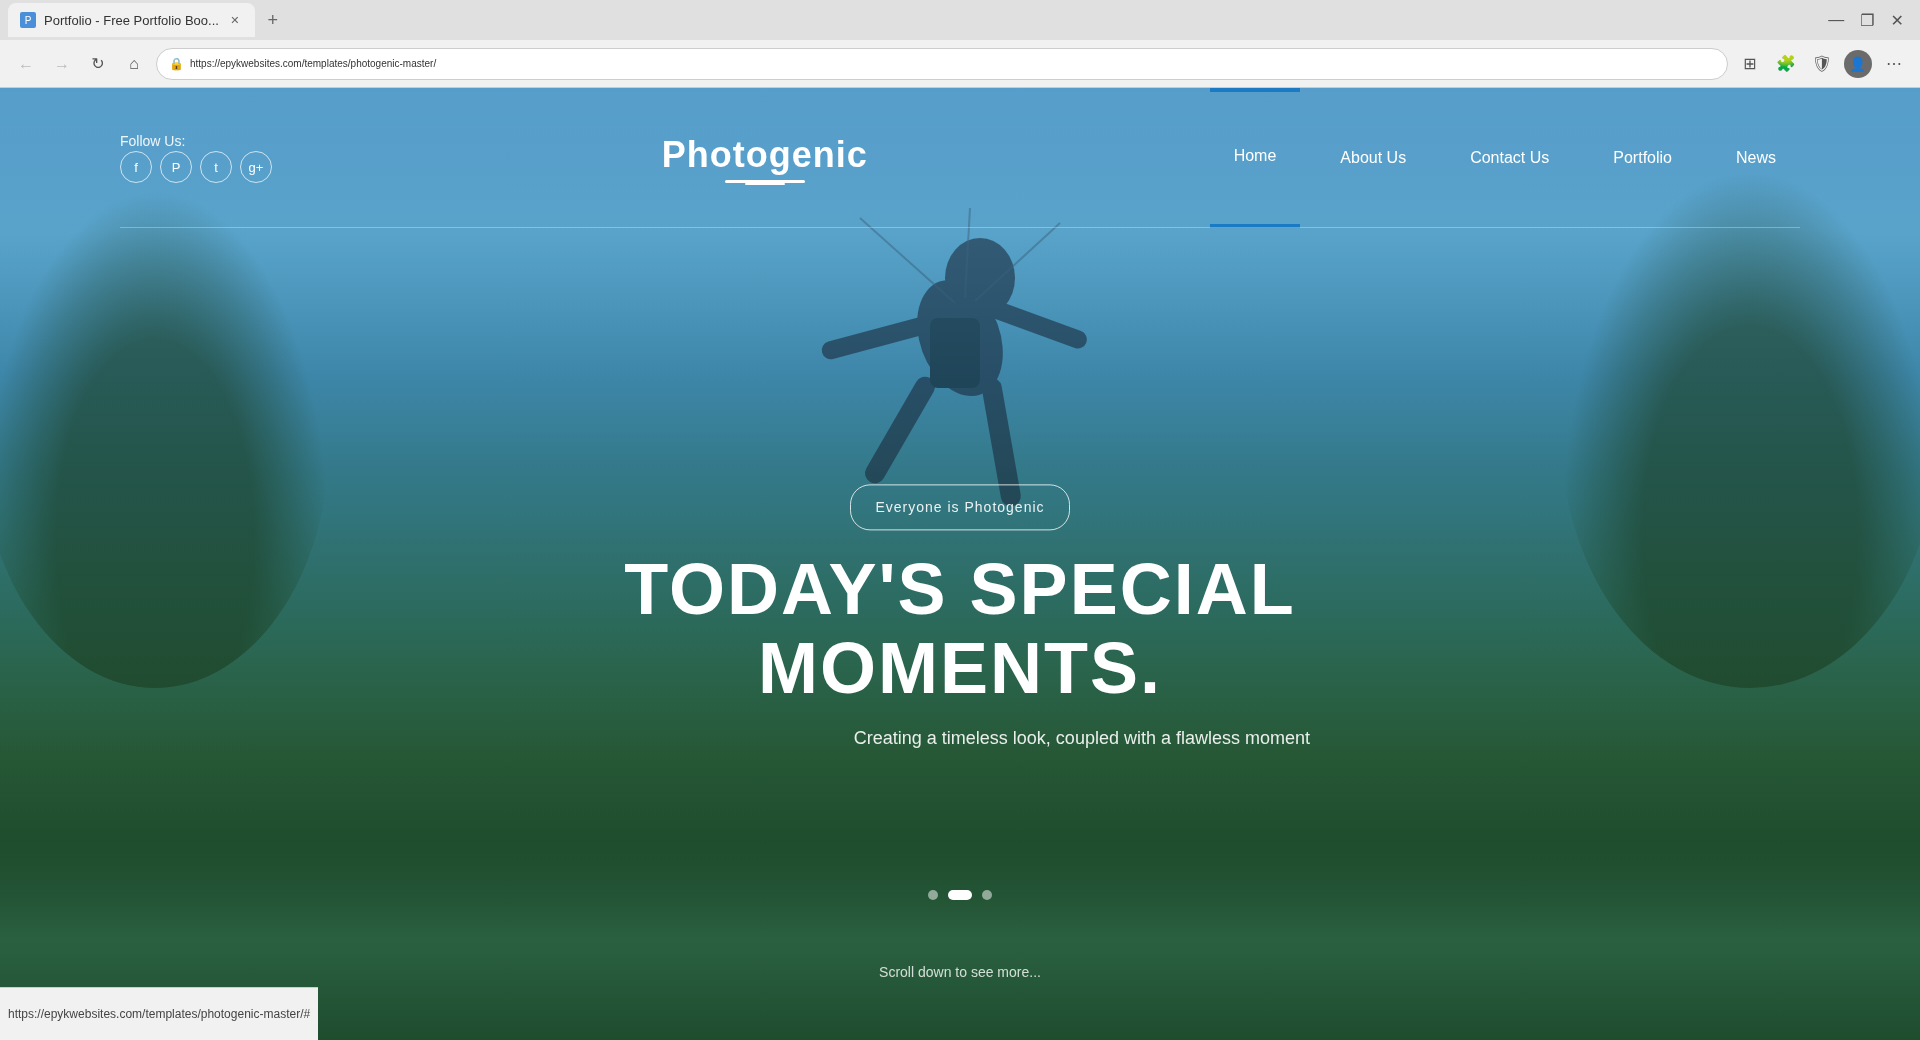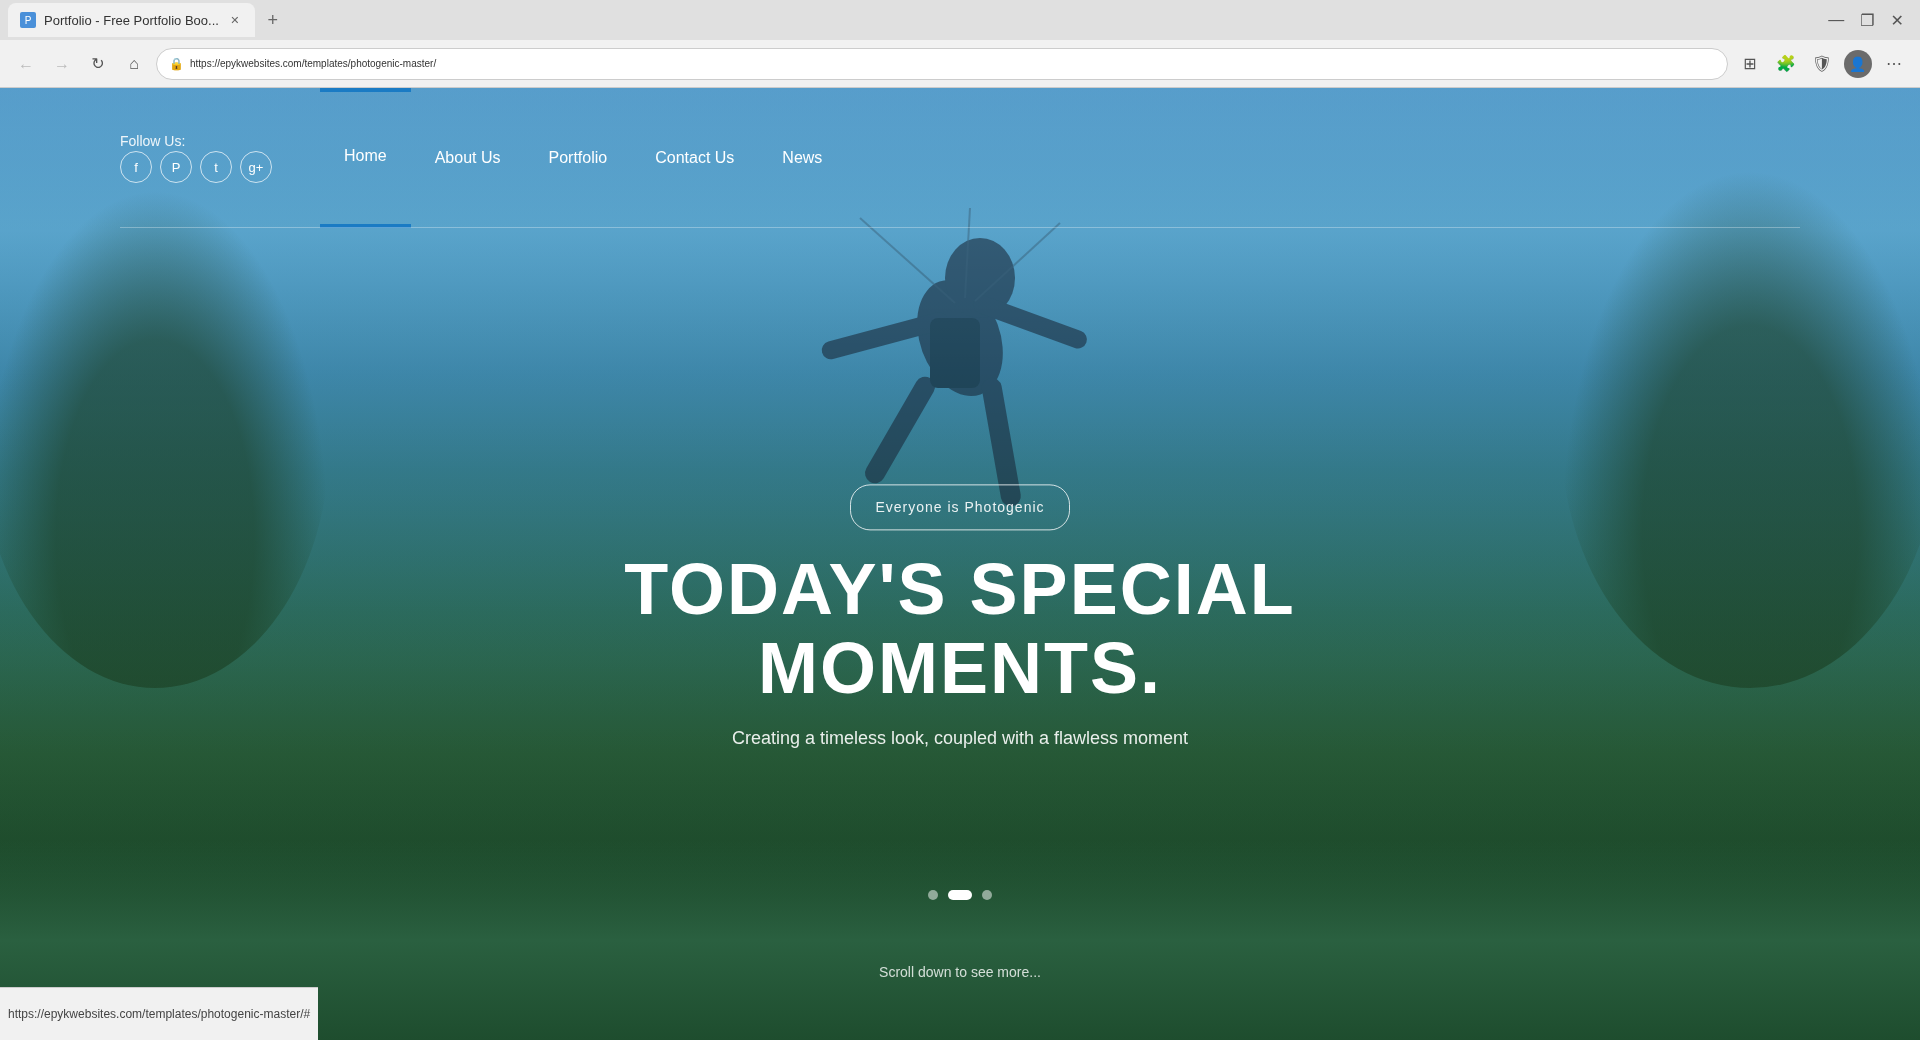--- a/index.html
+++ b/index.html
@@ -262,21 +262,21 @@
       transform: translateX(-50%);
       width: 40px;
       height: 2px;
       background: white;
       border-radius: 1px;
     }
 
     .header-nav {
       display: flex;
       align-items: center;
-      gap: 0;
+      gap: 16px;
     }
     .nav-item {
       padding: 0 24px;
       height: 140px;
       display: flex;
       align-items: center;
       color: white;
       font-size: 16px;
       cursor: pointer;
       position: relative;
@@ -336,20 +336,21 @@
       text-transform: uppercase;
       line-height: 1.1;
       margin-bottom: 20px;
       letter-spacing: 2px;
     }
 
     .hero-subtitle {
       font-size: 18px;
       color: rgba(255,255,255,0.9);
       font-weight: 300;
+      text-align: right;
     }
 
     
     .slider-dots {
       position: absolute;
       bottom: 140px;
       left: 50%;
       transform: translateX(-50%);
       display: flex;
       gap: 10px;
@@ -503,26 +504,30 @@
       <div class="header-left">
         <span class="follow-us-label">Follow Us:</span>
         <div class="social-icons">
           <div class="social-icon">f</div>
           <div class="social-icon">P</div>
           <div class="social-icon">t</div>
           <div class="social-icon">g+</div>
         </div>
       </div>
 
+      <div class="header-logo">
+        <div class="logo-text">Photogenic</div>
+        <div class="logo-underline"></div>
+      </div>
 
       <nav class="header-nav">
         <a class="nav-item active">Home</a>
         <a class="nav-item">About Us</a>
+        <a class="nav-item">Contact Us</a>
         <a class="nav-item">Portfolio</a>
-        <a class="nav-item">Contact Us</a>
         <a class="nav-item">News</a>
       </nav>
 
       <div class="header-divider"></div>
     </header>
 
     <div class="hero-content">
       <div class="hero-tagline">Everyone is Photogenic</div>
       <h1 class="hero-title">
         <span>TODAY'S SPECIAL</span><br>

